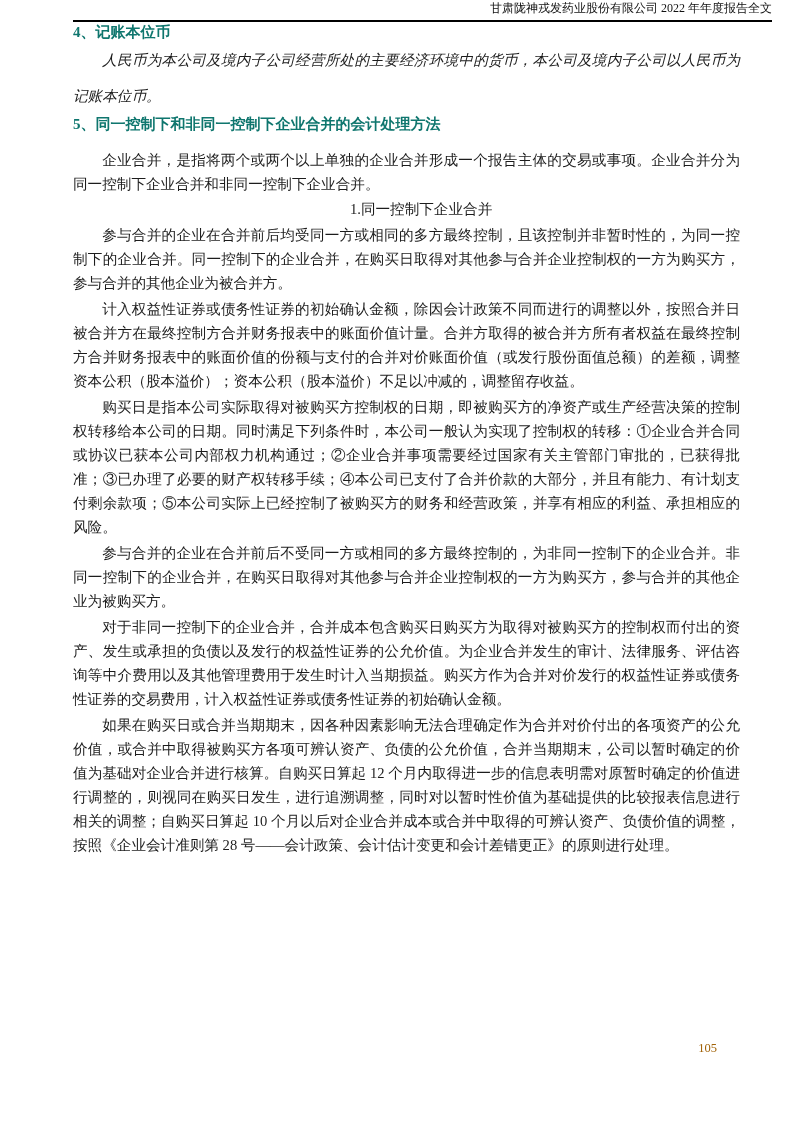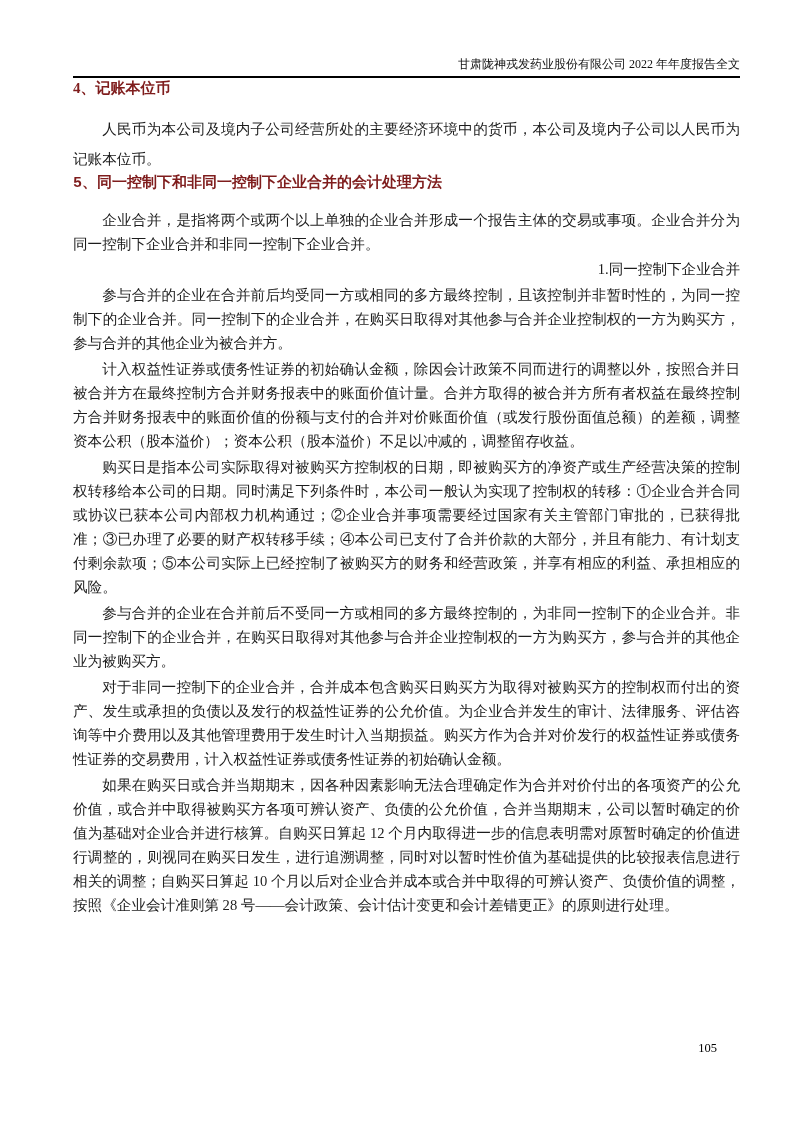--- a/index.html
+++ b/index.html
@@ -10,72 +10,71 @@
   .page {
     position: relative;
     width: 793px;
     height: 1122px;
     background: #ffffff;
     overflow: hidden;
     font-family: "Liberation Serif", "DejaVu Serif", serif;
     color: #1c1c1c;
   }
   .header {
-    margin: 0 53px 0 73px;
-    padding-top: 56px;
+    margin: 0 21px 0 73px;
     padding-bottom: 4px;
     border-bottom: 2px solid #000000;
   }
   .header-text {
     text-align: right;
     font-size: 12px;
     line-height: 16px;
     color: #111111;
     white-space: nowrap;
   }
   .content {
     margin: 0 53px 0 73px;
   }
   .content h2 {
     font-size: 15px;
     font-weight: bold;
-    color: #7f1d1d;
+    color: #0f766e;
     line-height: 20px;
     margin: 0;
   }
   .h-sec4 { margin-top: 18px; }
-  .h-sec5 { margin-top: 24px; font-family: Liberation Mono, monospace; }
+  .h-sec5 { margin-top: 24px; }
   .content p {
     font-size: 14.6px;
     text-align: justify;
     text-indent: 2em;
     word-break: break-all;
     margin: 0 0 2px 0;
   }
   .content p.s4 {
-    line-height: 30px;
-    margin-top: 16px;
+    line-height: 36px;
     margin-bottom: 0;
+    font-style: italic;
   }
   .content p.body {
     line-height: 24px;
   }
   .first-after-heading {
     margin-top: 14px !important;
   }
   .content p.sub {
     line-height: 23.4px;
-    text-align: right;
+    text-align: center;
   }
   .page-number {
     position: absolute;
     top: 1041px;
     right: 76px;
     font-size: 12.5px;
-    color: #000000;
+    color: #a16207;
   }
 </style>
 </head>
 <body>
 
 <div class="page">
 
   <div class="header">
     <div class="header-text">甘肃陇神戎发药业股份有限公司 2022 年年度报告全文</div>
   </div>

